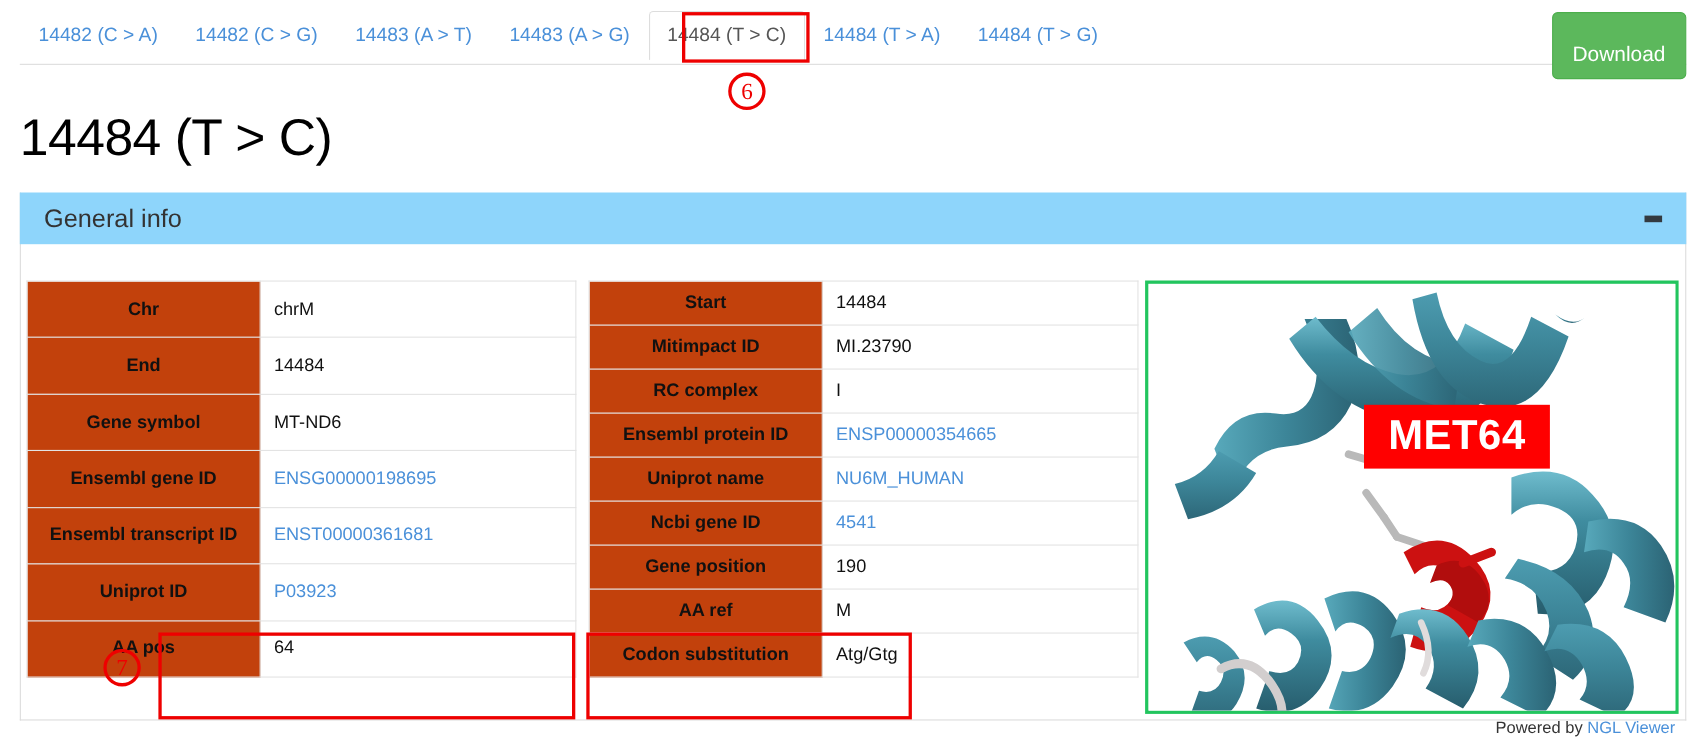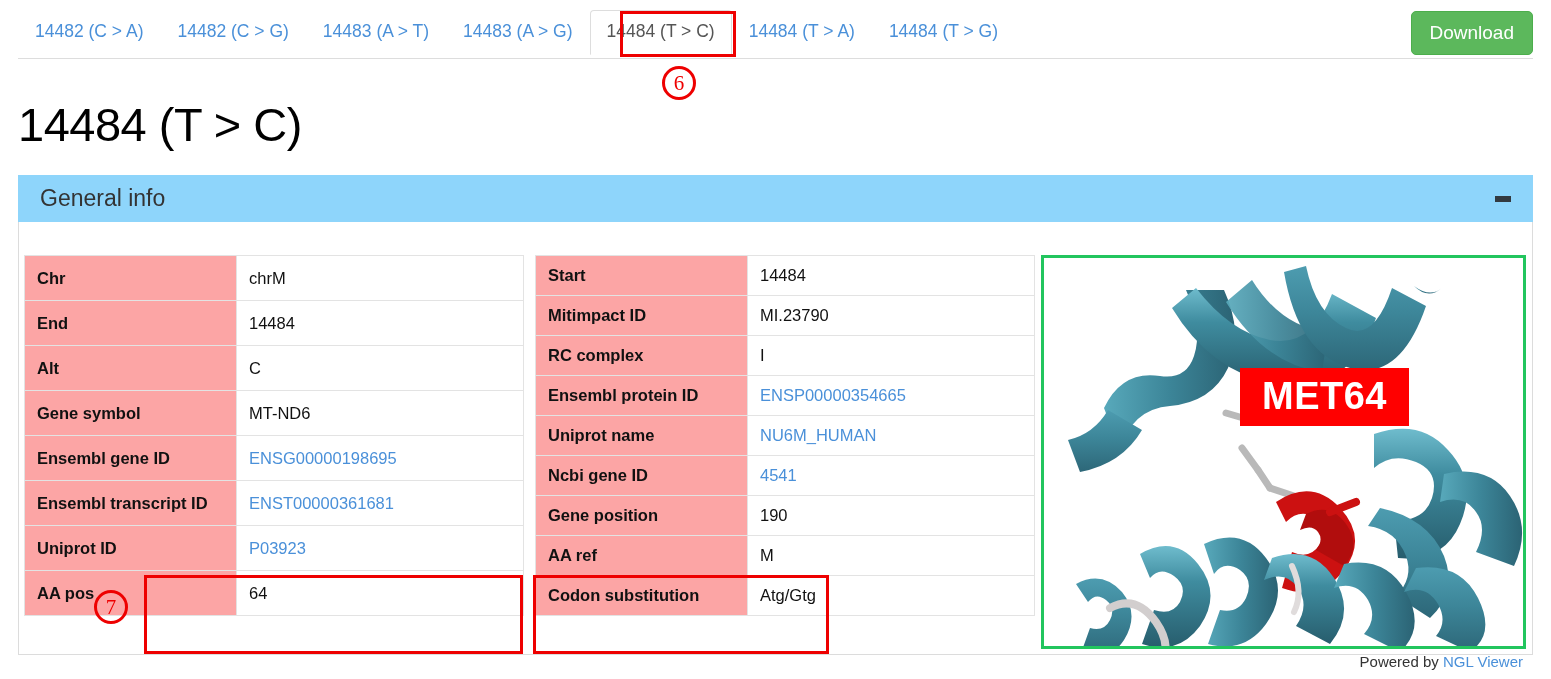--- a/index.html
+++ b/index.html
@@ -69,21 +69,21 @@
   #annot-circle-7 { left: 94px; top: 590px; }
 
   
   .download-btn {
     position: absolute; right: 18px; top: 11px;
     background: #5cb85c;
     color: #ffffff;
     border: 1px solid #4cae4c;
     border-radius: 5px;
     font-size: 19px;
-    padding: 11px 18px 12px 18px;
+    padding: 28px 18px 12px 18px;
     line-height: 1;
     cursor: pointer;
   }
 
   
   .page-title {
     position: absolute; left: 18px; top: 97px;
     font-size: 47px;
     color: #000000;
     font-weight: normal;
@@ -139,24 +139,24 @@
   }
   .info-table tr { height: 40px; }
   .info-table td {
     border: 1px solid #e3e3e3;
     padding: 0 12px;
     vertical-align: middle;
     height: 40px;
   }
   .info-table td.lbl {
     width: 212px;
-    text-align: left;
+    text-align: center;
     font-weight: bold;
     color: #111111;
-    background: #fca5a5;
+    background: #c2410c;
     white-space: nowrap;
   }
   .info-table td.val {
     color: #111111;
     background: #ffffff;
   }
   .info-table td.val a {
     color: #4a90d9;
     text-decoration: none;
   }
@@ -238,24 +238,20 @@
 
       <table class="info-table">
         <tbody>
           <tr>
             <td class="lbl">Chr</td>
             <td class="val">chrM</td>
           </tr>
           <tr>
             <td class="lbl">End</td>
             <td class="val">14484</td>
-          </tr>
-          <tr>
-            <td class="lbl">Alt</td>
-            <td class="val">C</td>
           </tr>
           <tr>
             <td class="lbl">Gene symbol</td>
             <td class="val">MT-ND6</td>
           </tr>
           <tr>
             <td class="lbl">Ensembl gene ID</td>
             <td class="val"><a href="#">ENSG00000198695</a></td>
           </tr>
           <tr>

